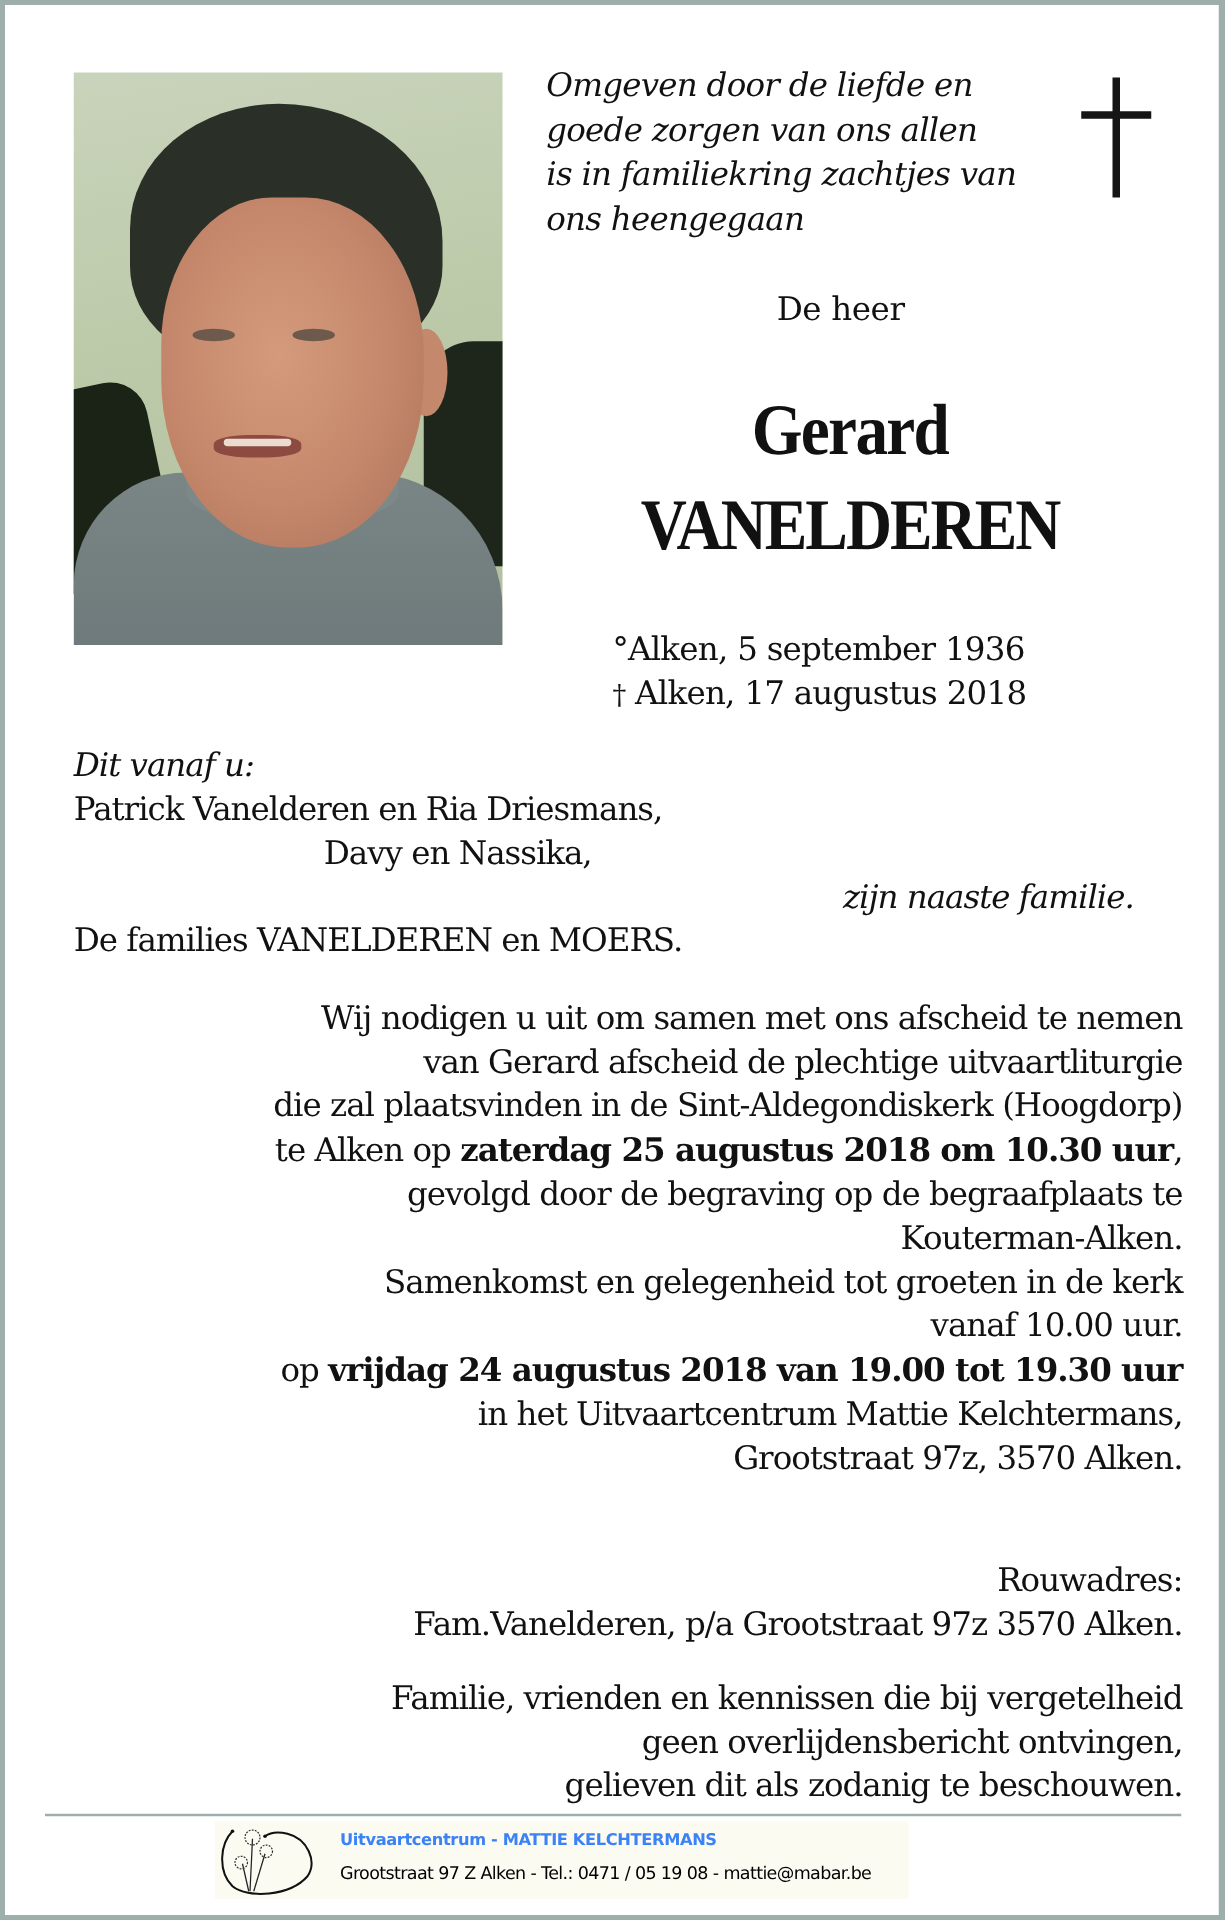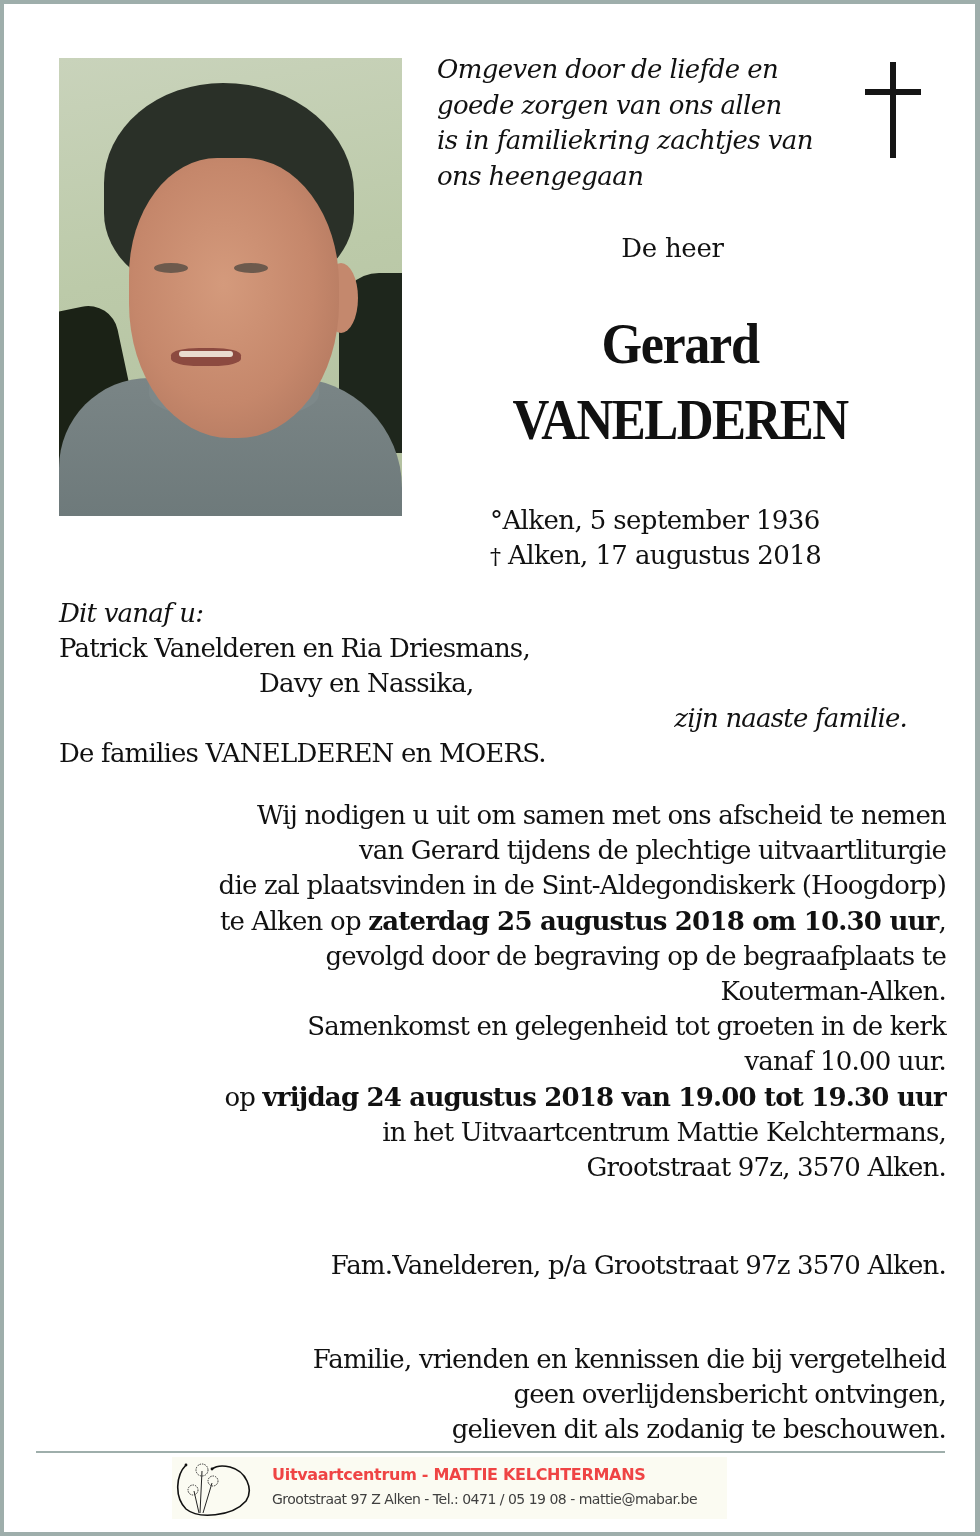--- a/index.html
+++ b/index.html
@@ -92,27 +92,27 @@
     .footer-rule {
       position: absolute; left: 36px; top: 1451px; width: 909px; height: 2px; background: #9eaeab;
     }
     .footer {
       position: absolute; left: 172px; top: 1457px; width: 555px; height: 62px;
       background: #fbfbf2;
     }
     .logo { position: absolute; left: 0; top: 0; width: 80px; height: 62px; }
     .footer .fname {
       position: absolute; left: 100px; top: 8px; white-space: nowrap;
-      font-family: "DejaVu Sans", sans-serif; font-weight: bold; font-size: 16px; letter-spacing: -0.3px;
-      color: #ef4444;
+      font-family: "DejaVu Sans", sans-serif; font-weight: bold; font-size: 13px; letter-spacing: -0.3px;
+      color: #3b82f6;
     }
     .footer .faddr {
       position: absolute; left: 100px; top: 34px; white-space: nowrap;
       font-family: "DejaVu Sans", sans-serif; font-size: 14px; letter-spacing: -0.5px;
-      color: #404040;
+      color: #000000;
     }
   </style>
 </head>
 <body>
 
 <div class="frame"></div>
 
 <div class="photo" title="Portrait of Gerard Vanelderen">
   <div class="chair-l"></div>
   <div class="chair-r"></div>
@@ -151,33 +151,34 @@
 <div class="announce">
   <div class="line it">Dit vanaf u:</div>
   <div class="line">Patrick Vanelderen en Ria Driesmans,</div>
   <div class="line indent">Davy en Nassika,</div>
   <div class="line right">zijn naaste familie.</div>
   <div class="line">De families VANELDEREN en MOERS.</div>
 </div>
 
 <div class="center-block ceremony">
   <div>Wij nodigen u uit om samen met ons afscheid te nemen</div>
-  <div>van Gerard tijdens de plechtige uitvaartliturgie</div>
+  <div>van Gerard afscheid de plechtige uitvaartliturgie</div>
   <div>die zal plaatsvinden in de Sint-Aldegondiskerk (Hoogdorp)</div>
   <div><span>te Alken op </span><b>zaterdag 25 augustus 2018 om 10.30 uur</b><span>,</span></div>
   <div>gevolgd door de begraving op de begraafplaats te</div>
   <div>Kouterman-Alken.</div>
   <div>Samenkomst en gelegenheid tot groeten in de kerk</div>
   <div>vanaf 10.00 uur.</div>
   <div><span>op </span><b>vrijdag 24 augustus 2018 van 19.00 tot 19.30 uur</b></div>
   <div>in het Uitvaartcentrum Mattie Kelchtermans,</div>
   <div>Grootstraat 97z, 3570 Alken.</div>
 </div>
 
 <div class="center-block rouw">
+  <div>Rouwadres:</div>
   <div>Fam.Vanelderen, p/a Grootstraat 97z 3570 Alken.</div>
 </div>
 
 <div class="center-block notice">
   <div>Familie, vrienden en kennissen die bij vergetelheid</div>
   <div>geen overlijdensbericht ontvingen,</div>
   <div>gelieven dit als zodanig te beschouwen.</div>
 </div>
 
 <div class="footer-rule"></div>

